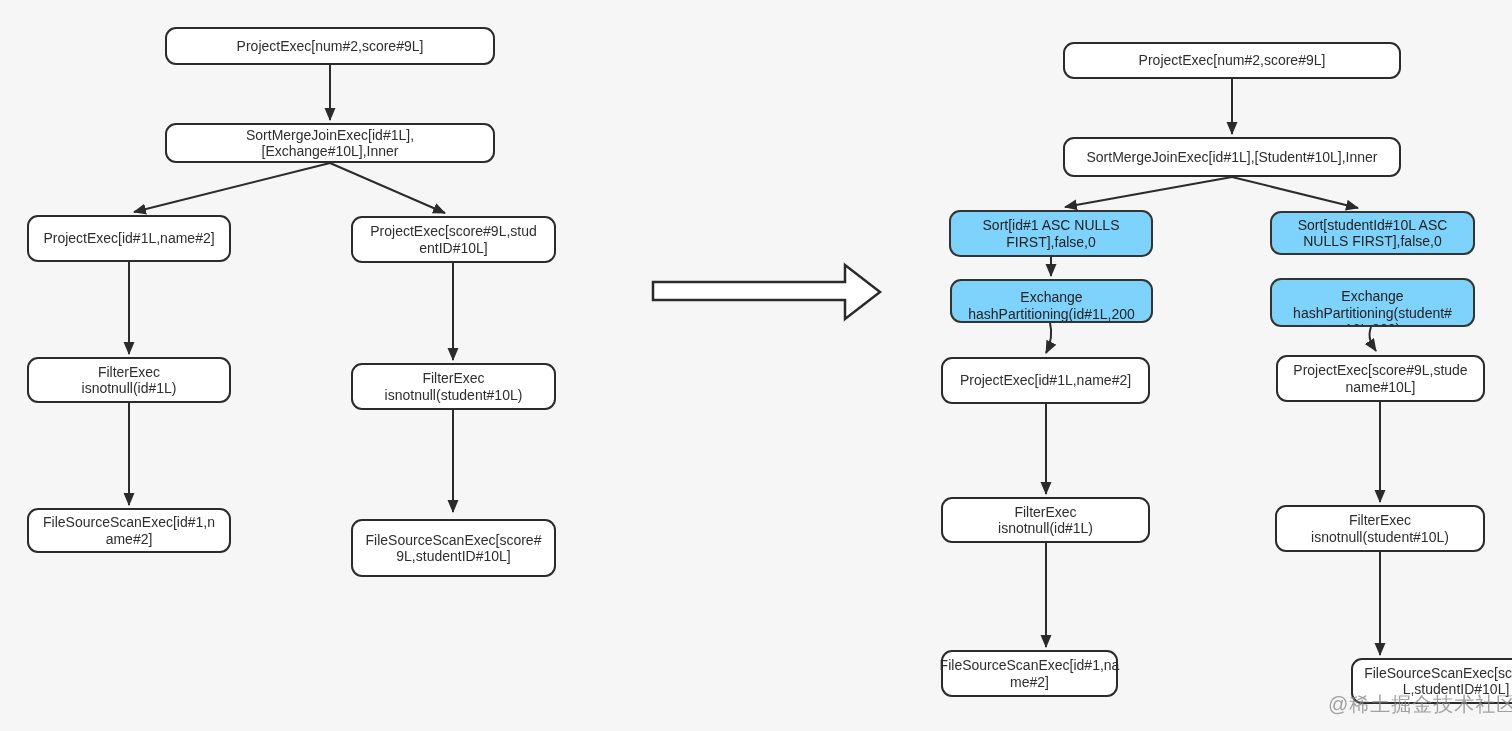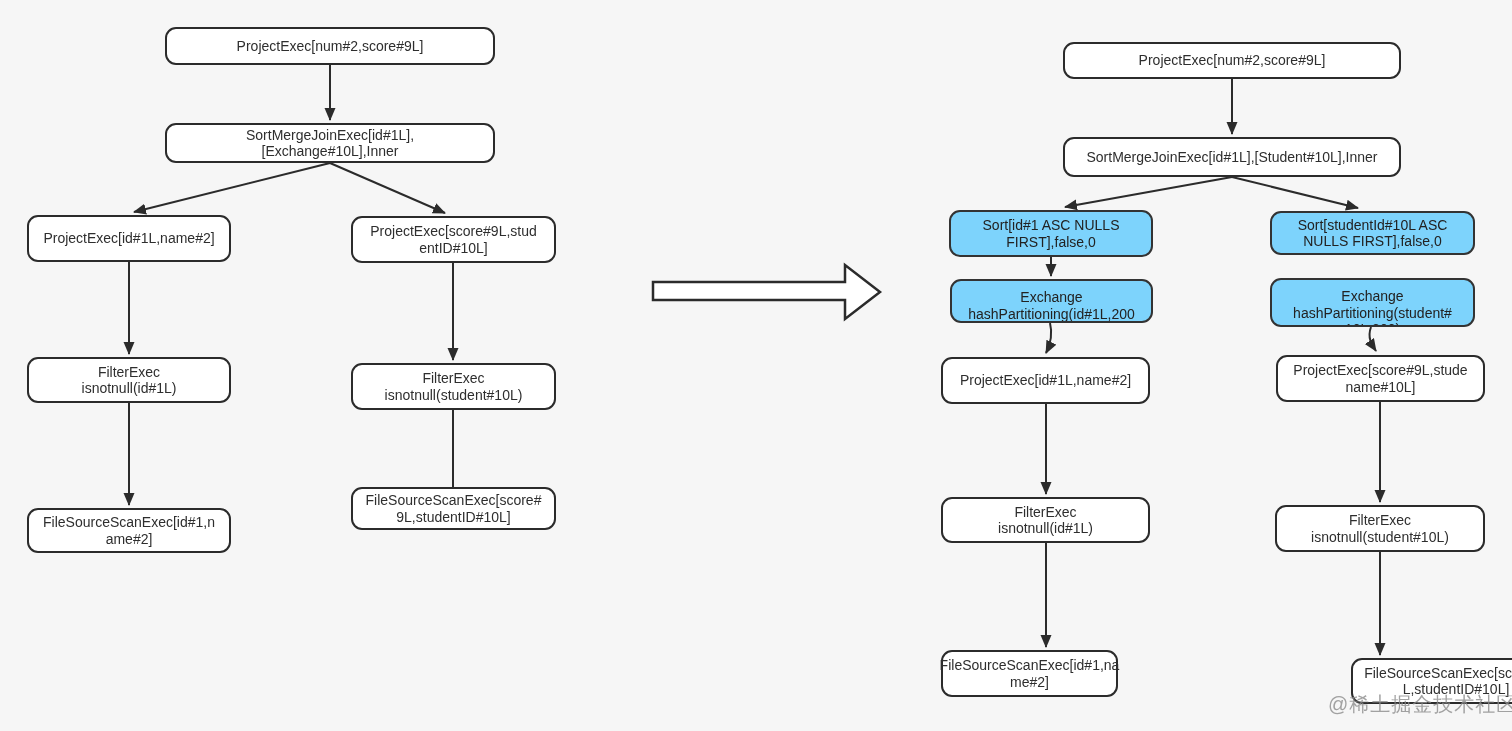--- a/index.html
+++ b/index.html
@@ -94,21 +94,21 @@
 [Exchange#10L],Inner</div>
   <div class="node" style="left:27px;top:215px;width:204px;height:47px">ProjectExec[id#1L,name#2]</div>
   <div class="node" style="left:27px;top:357px;width:204px;height:46px">FilterExec
 isnotnull(id#1L)</div>
   <div class="node" style="left:27px;top:508px;width:204px;height:45px">FileSourceScanExec[id#1,n
 ame#2]</div>
   <div class="node" style="left:351px;top:216px;width:205px;height:47px">ProjectExec[score#9L,stud
 entID#10L]</div>
   <div class="node" style="left:351px;top:363px;width:205px;height:47px">FilterExec
 isnotnull(student#10L)</div>
-  <div class="node" style="left:351px;top:487px;width:205px;height:43px">FileSourceScanExec[score#
+  <div class="node" style="left:351px;top:519px;width:205px;height:58px">FileSourceScanExec[score#
 9L,studentID#10L]</div>
 
   <div class="node" style="left:1063px;top:42px;width:338px;height:37px">ProjectExec[num#2,score#9L]</div>
   <div class="node" style="left:1063px;top:137px;width:338px;height:40px">SortMergeJoinExec[id#1L],[Student#10L],Inner</div>
   <div class="node gray" style="left:949px;top:210px;width:204px;height:47px">Sort[id#1 ASC NULLS
 FIRST],false,0</div>
   <div class="node gray clip" style="left:950px;top:279px;width:203px;height:44px">Exchange
 hashPartitioning(id#1L,200
 )</div>
   <div class="node" style="left:941px;top:357px;width:209px;height:47px">ProjectExec[id#1L,name#2]</div>

